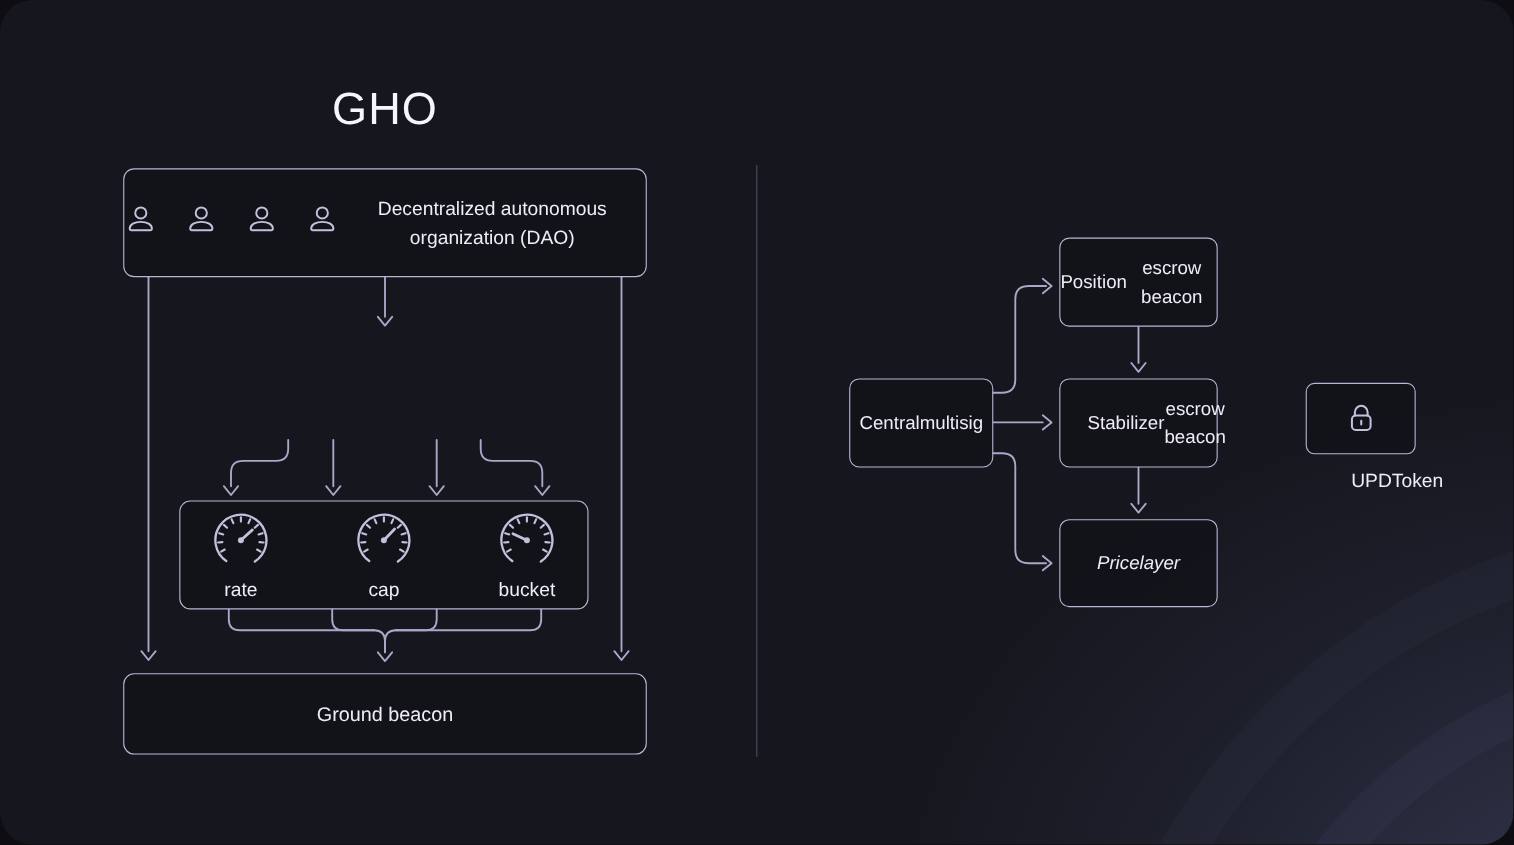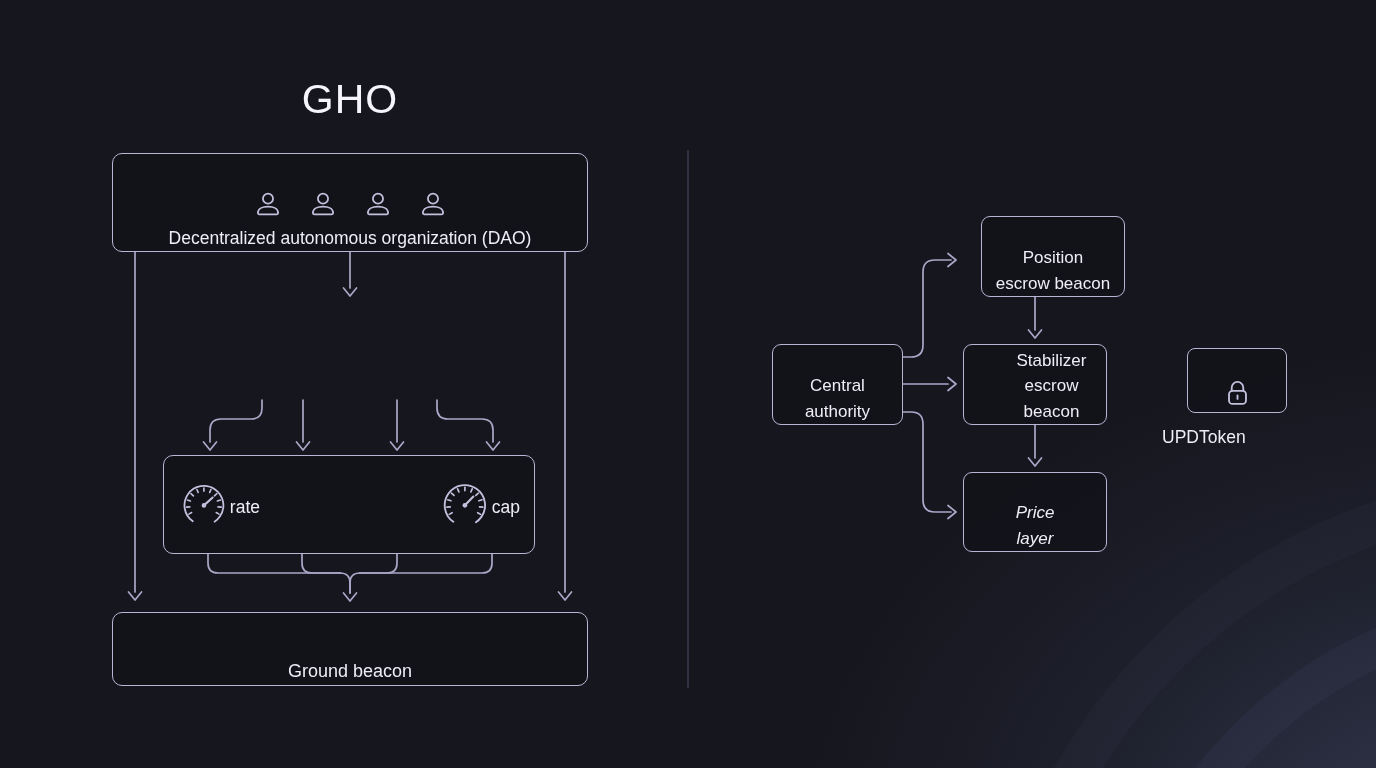--- a/index.html
+++ b/index.html
@@ -3,56 +3,57 @@
 <meta charset="utf-8">
 <style>
   html,body { margin:0; padding:0; background:#0d0d12; }
   .stage {
     position:relative; width:1376px; height:768px; overflow:hidden;
     background:
       radial-gradient(920px 720px at 106% 112%, rgba(96,110,156,0.38), rgba(64,74,104,0.20) 42%, rgba(22,22,30,0) 72%),
       #16161e;
     font-family:"Liberation Sans", sans-serif;
     color:#f0eef7;
+    border-radius:30px;
   }
   .ring { position:absolute; border-radius:50%; pointer-events:none; }
   .ring1 { left:1100px; top:590px; width:840px; height:840px; border:38px solid rgba(132,146,196,0.055); }
   .ring2 { left:980px;  top:470px; width:1080px; height:1080px; border:42px solid rgba(132,146,196,0.045); }
 
   .connectors { position:absolute; left:0; top:0; width:1376px; height:768px; }
 
   .title { position:absolute; font-size:41px; font-weight:400; letter-spacing:1px; color:#f6f5fb; text-align:center; }
   .title-gho { left:112px; top:76px; width:476px; }
   .title-upd { left:836px; top:76px; width:372px; }
 
   .node {
     position:absolute; box-sizing:border-box;
     border:1.6px solid #b9b5d4; border-radius:10px;
     background:rgba(16,16,23,0.72);
-    display:flex; flex-direction:column; align-items:center; justify-content:flex-end;
+    display:flex; flex-direction:row; align-items:center; justify-content:center;
     font-size:17.5px; line-height:1.5; text-align:center; color:#efedf6;
   }
   .node-dao      { left:112px; top:153px; width:476px; height:99px; }
   .node-stewards { left:213px; top:308px; width:272px; height:92px; }
   .node-gauges   { left:163px; top:455px; width:372px; height:99px;
                    flex-direction:row; justify-content:space-between; padding:8px 14px 4px; }
   .node-ground   { left:112px; top:612px; width:476px; height:74px; font-size:18px; }
 
   .node-sm { border-radius:9px; font-size:17px; }
-  .node-position   { left:963px; top:216px; width:144px; height:81px;margin-left:18px; }
+  .node-position   { left:963px; top:216px; width:144px; height:81px; }
   .node-central    { left:772px; top:344px; width:131px; height:81px; }
   .node-stabilizer { left:963px; top:344px; width:144px; height:81px;padding-left:33px; }
   .node-price      { left:963px; top:472px; width:144px; height:80px;font-style:italic; }
   .node-token      { left:1187px; top:348px; width:100px; height:65px; border-radius:8px; }
-  .token-label     { position:absolute; left:1162px; top:427px; width:150px; text-align:left;
+  .token-label     { position:absolute; left:1162px; top:427px; width:150px; text-align:right;
                      font-size:17.5px; color:#efedf6; }
 
   .persons { display:flex; gap:25px; margin-bottom:5px; }
   .persons svg { display:block; }
-  .gauge { display:flex; align-items:center; width:82px; }
+  .gauge { display:flex; flex-direction:column; align-items:center; width:82px; }
   .gauge svg { display:block; }
   .gauge-label { font-size:17.5px; margin-top:1px; color:#efedf6; }
   .hidden-defs { position:absolute; width:0; height:0; overflow:hidden; }
 </style>
 </head>
 <body>
 
 <div class="stage">
 
   <div class="ring ring1"></div>
@@ -176,34 +177,42 @@
       <div class="gauge-label">rate</div>
     </div>
     <div class="gauge">
       <svg width="62" height="58" viewBox="0 0 64 60">
         <use href="#gauge-base"></use>
         <line x1="32" y1="28" x2="46.5" y2="28" transform="rotate(314 32 28)" stroke="#c3bfdc" stroke-width="2.6" stroke-linecap="round"></line>
         <circle cx="32" cy="28" r="2.8" fill="#c3bfdc"></circle>
       </svg>
       <div class="gauge-label">cap</div>
     </div>
+    <div class="gauge">
+      <svg width="62" height="58" viewBox="0 0 64 60">
+        <use href="#gauge-base"></use>
+        <line x1="32" y1="28" x2="46.5" y2="28" transform="rotate(205 32 28)" stroke="#c3bfdc" stroke-width="2.6" stroke-linecap="round"></line>
+        <circle cx="32" cy="28" r="2.8" fill="#c3bfdc"></circle>
+      </svg>
+      <div class="gauge-label">bucket</div>
+    </div>
   </div>
 
   <div class="node node-ground">
     <div>Ground beacon</div>
   </div>
 
   <div class="node node-sm node-position">
     <div>Position</div>
     <div>escrow beacon</div>
   </div>
 
   <div class="node node-sm node-central">
     <div>Central</div>
-    <div>authority</div>
+    <div>multisig</div>
   </div>
 
   <div class="node node-sm node-stabilizer">
     <div>Stabilizer</div>
     <div>escrow beacon</div>
   </div>
 
   <div class="node node-sm node-price">
     <div>Price</div>
     <div>layer</div>

